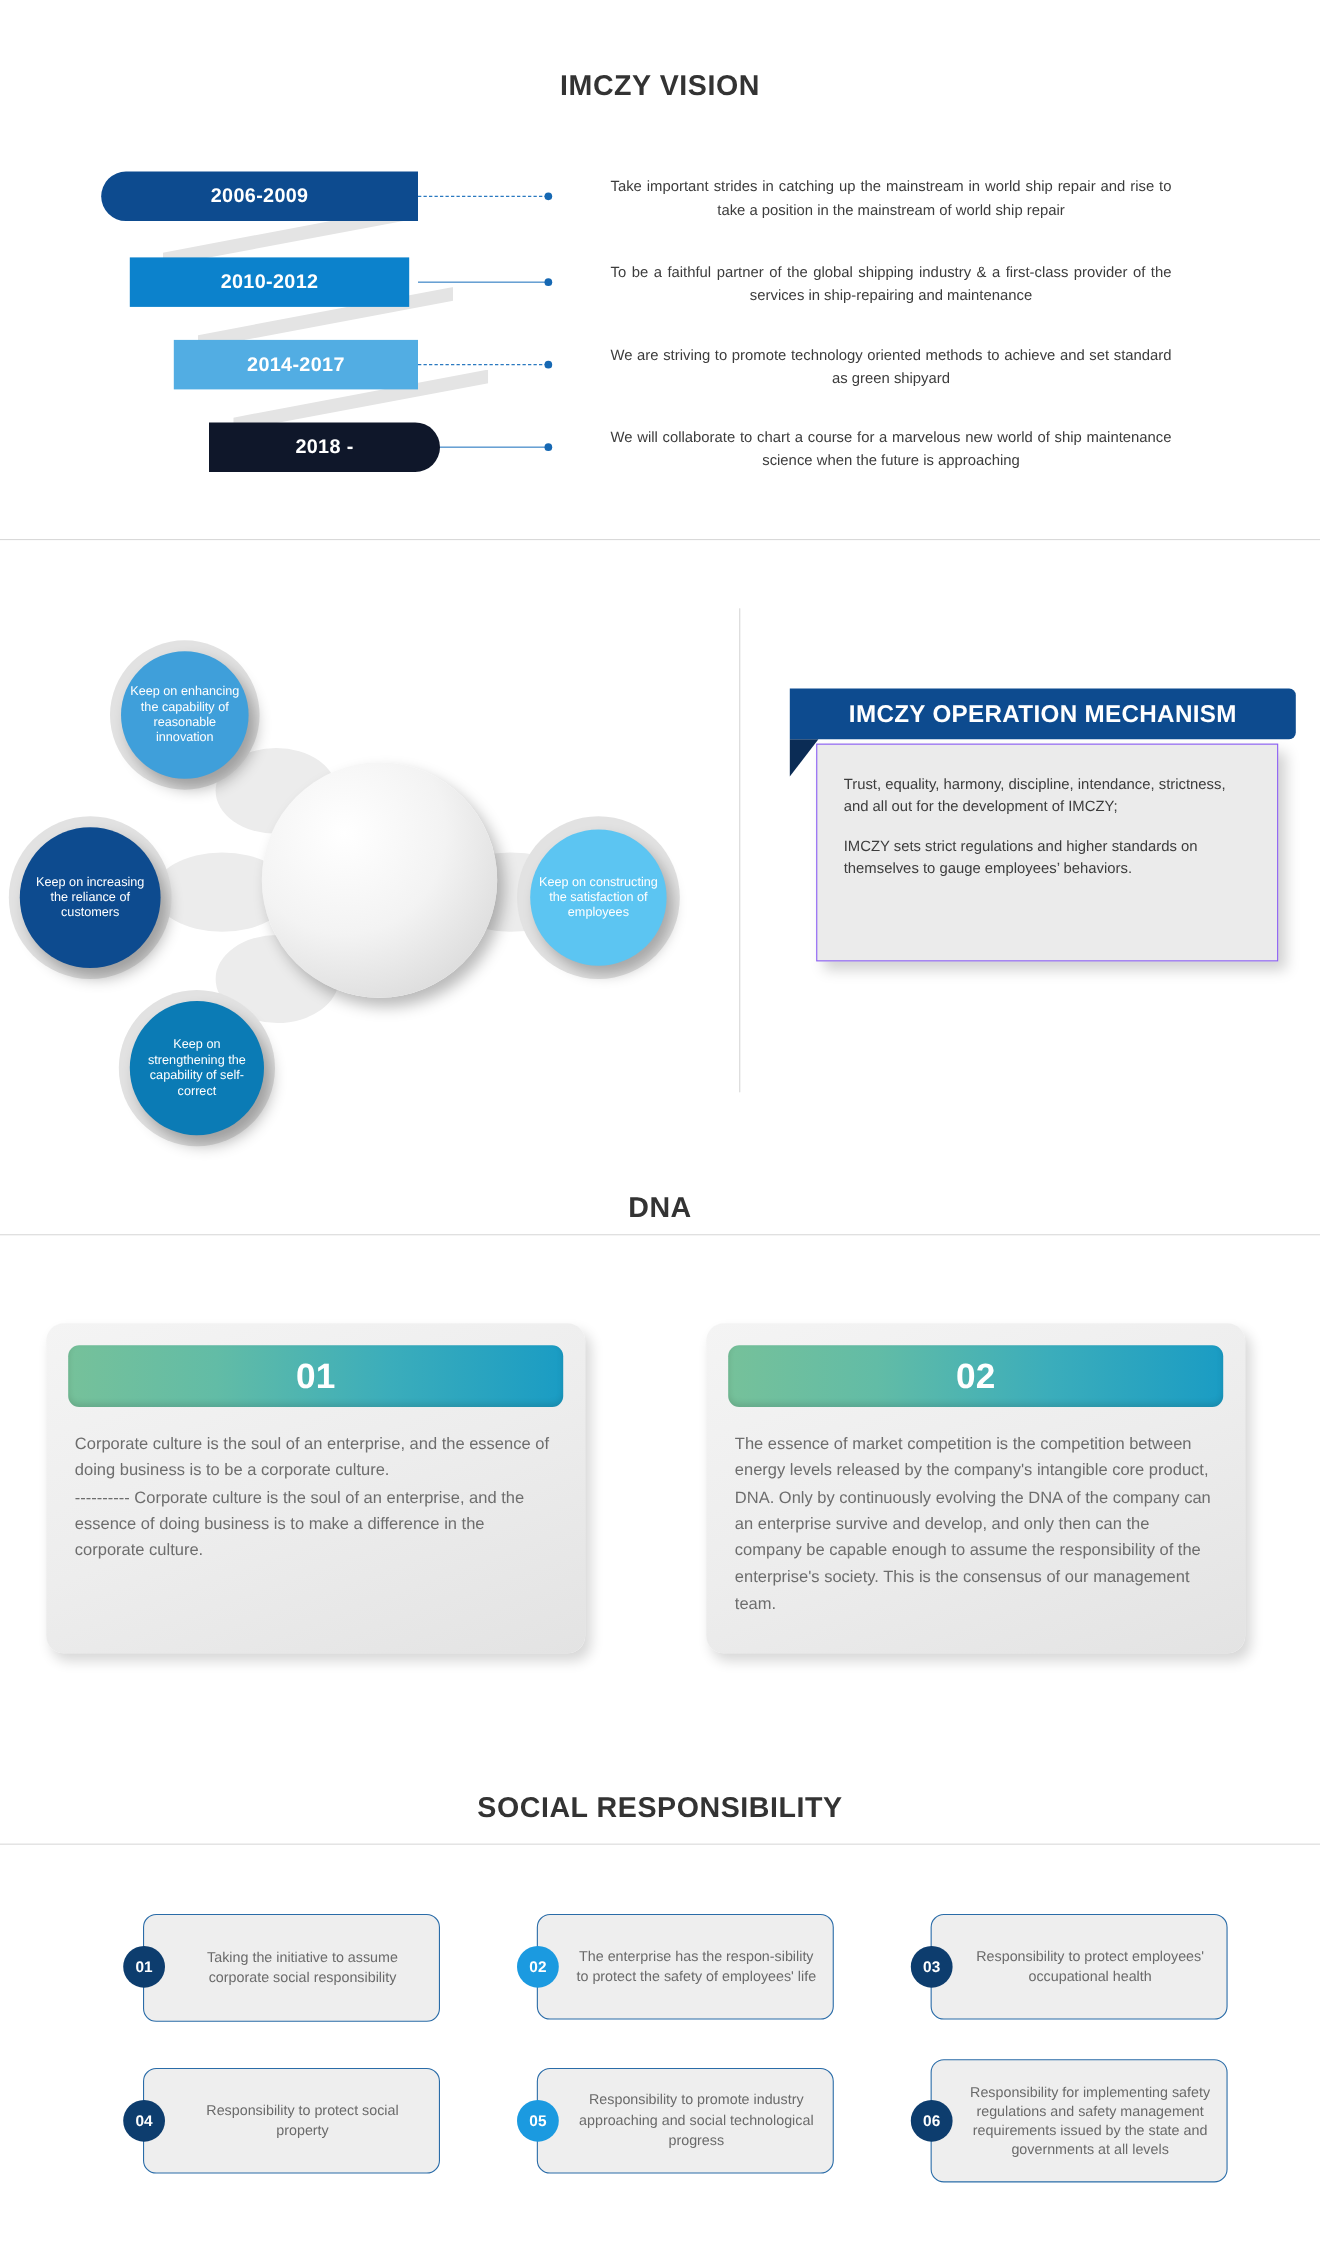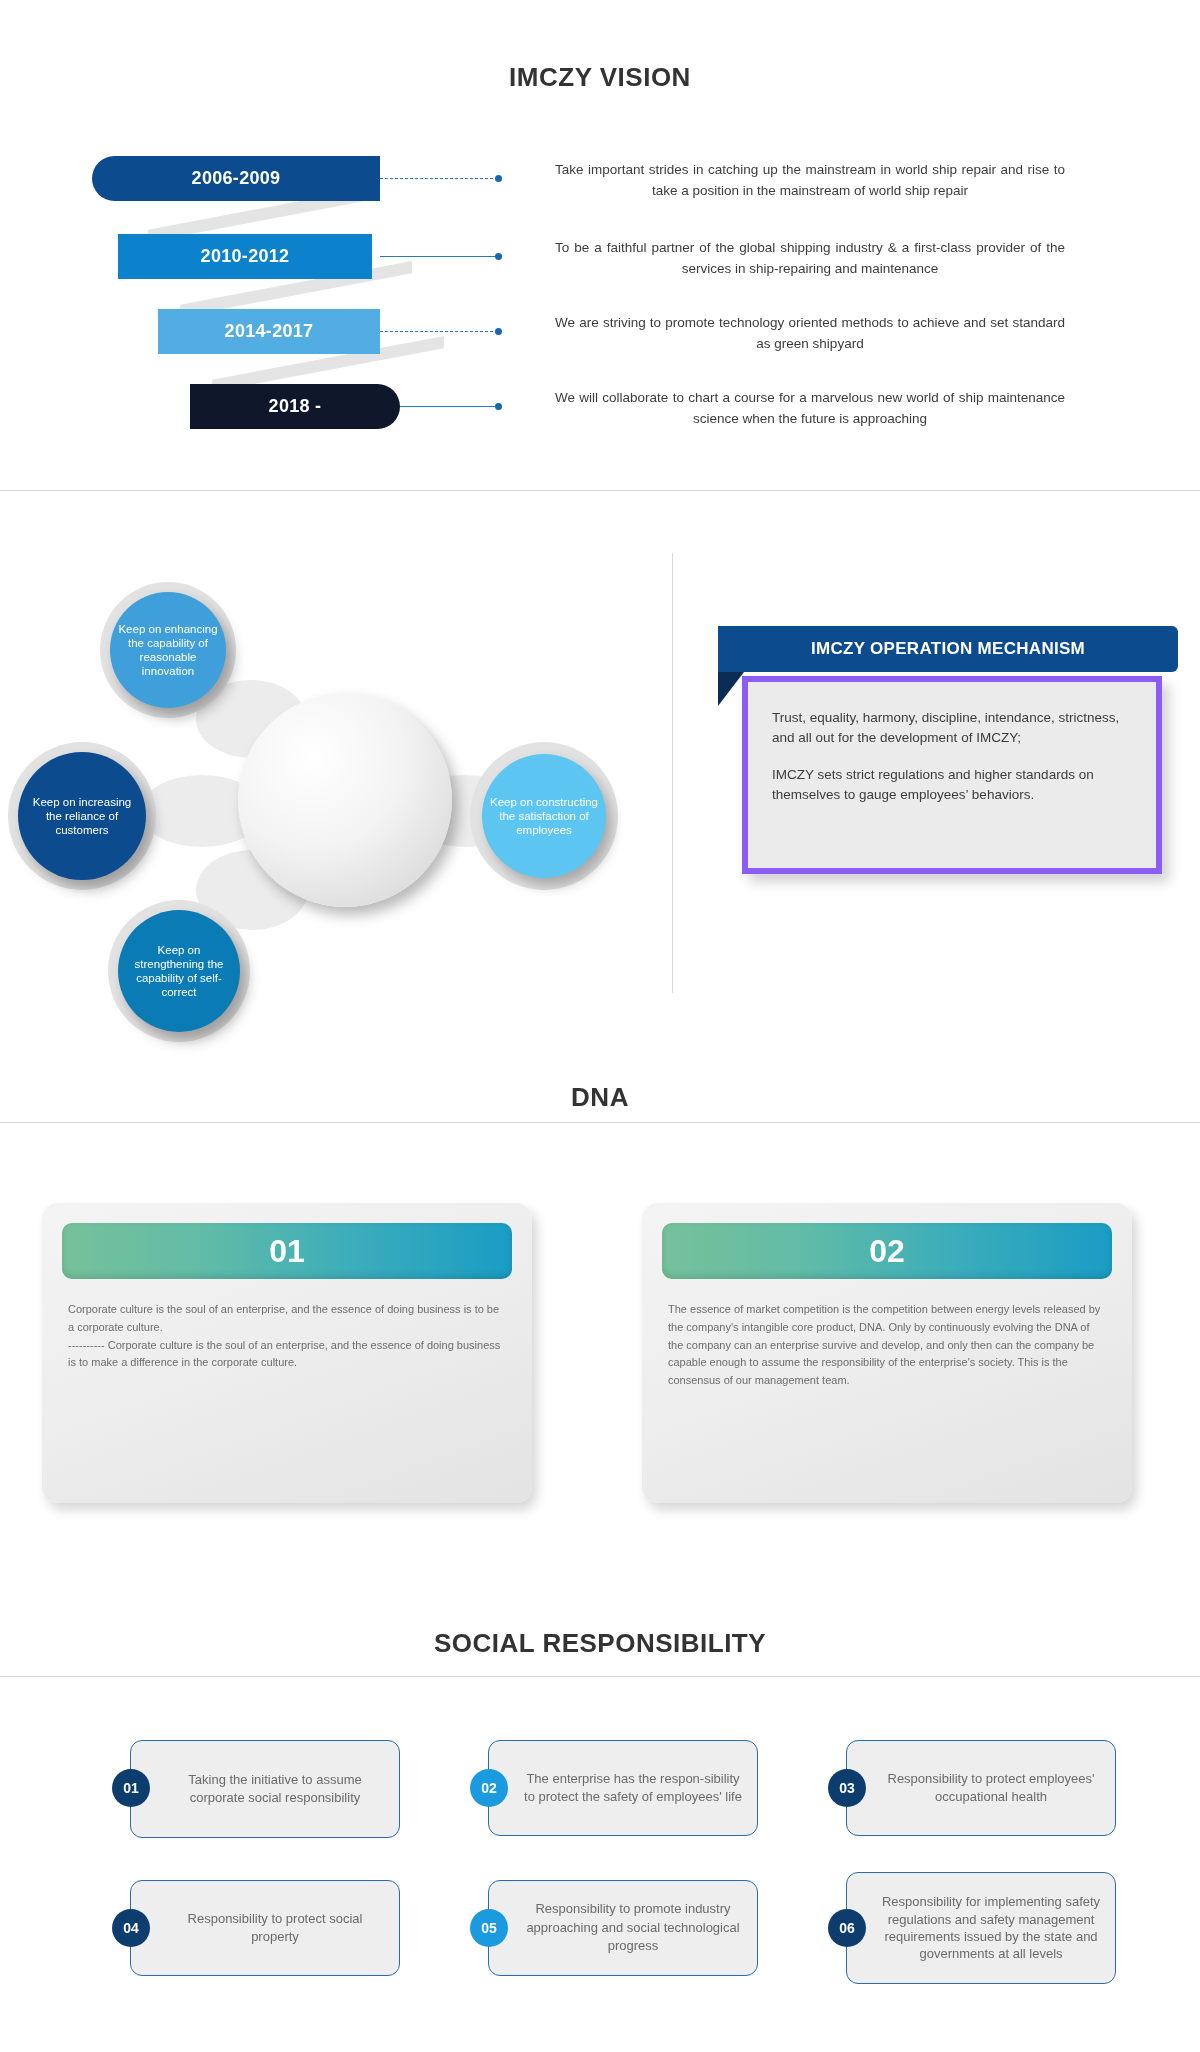--- a/index.html
+++ b/index.html
@@ -105,30 +105,30 @@
   #opmech-tail {
     position: absolute;
     width: 0; height: 0;
     border-left: 26px solid #0b2c55;
     border-bottom: 34px solid transparent;
   }
   #opmech-head {
     position: absolute;
     background: #0d4b8f;
     color: #ffffff;
-    font-size: 17px;
+    font-size: 22px;
     font-weight: bold;
     display: flex; align-items: center; justify-content: center;
     border-radius: 0 6px 6px 0;
     letter-spacing: .3px;
   }
   #opmech-body {
     position: absolute;
     background: #ebebeb;
-    border: 6px solid #8b5cf6;
+    border: 1px solid #8b5cf6;
     box-shadow: 7px 8px 12px rgba(0,0,0,.18);
     padding: 26px 24px;
   }
   #opmech-body p {
     font-size: 13.5px;
     line-height: 1.48;
     color: #3c3c3c;
   }
   #opmech-body p + p { margin-top: 17px; }
 
@@ -146,21 +146,21 @@
   .dna-head {
     height: 56px;
     border-radius: 10px;
     background: linear-gradient(90deg, #76c19a 0%, #62bca6 30%, #3badbb 65%, #1a9cc4 100%);
     display: flex; align-items: center; justify-content: center;
     color: #ffffff; font-size: 32px; font-weight: bold;
     box-shadow: inset 0 -3px 6px rgba(0,0,0,.12);
   }
   .dna-body {
     margin-top: 22px;
-    font-size: 11px;
+    font-size: 15px;
     line-height: 1.62;
     color: #6d6d6d;
     padding: 0 6px;
     white-space: pre-line;
   }
 
   
   #sr-title { position: absolute; left: 0; top: 1628px; width: 1200px; }
   #div-3 { position: absolute; left: 0; top: 1676px; }
 

